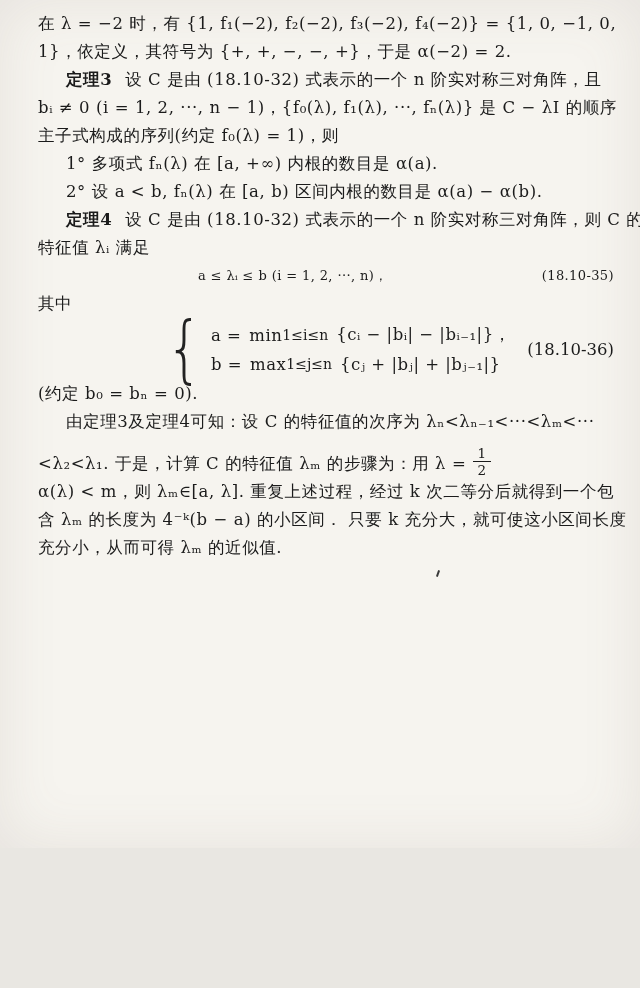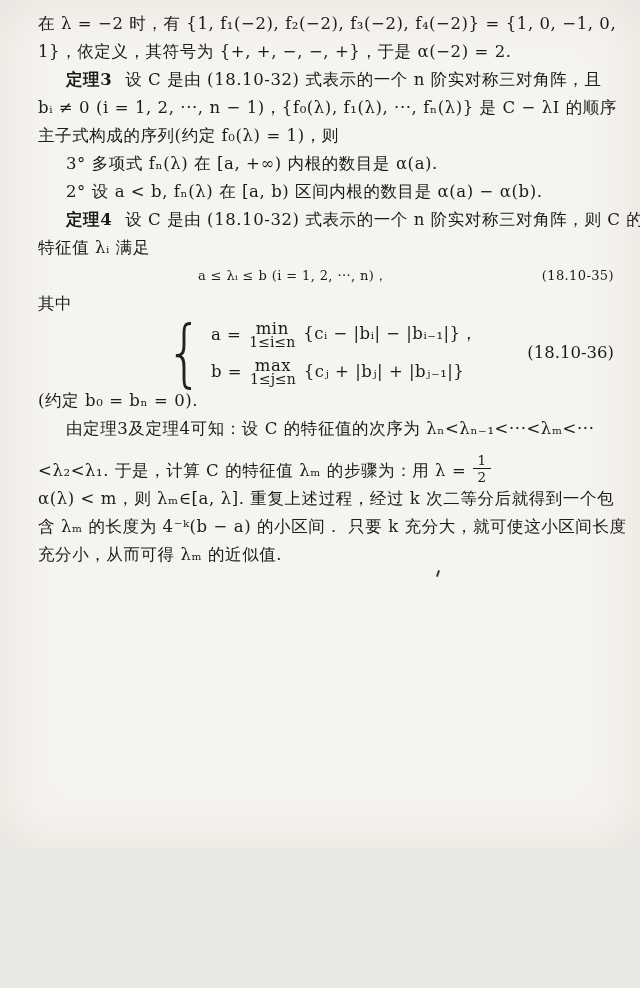--- a/index.html
+++ b/index.html
@@ -63,21 +63,21 @@
     line-height: 1;
     transform: scaleY(1.25);
     margin-right: 8px;
     color: #222;
   }
   .eq36-lines { display: flex; flex-direction: column; gap: 9px; }
   .eq36-line { display: flex; align-items: center; letter-spacing: 0.03em; }
   .eq36-line .lhs { margin-right: 8px; }
   .limop {
     display: inline-flex;
-    flex-direction: column;
+    flex-direction: row;
     align-items: center;
     margin-right: 8px;
   }
   .limop .op { line-height: 17px; }
   .limop .lim {
     font-size: 14px;
     line-height: 11px;
     letter-spacing: 0;
   }
   
@@ -121,21 +121,21 @@
   <div class="text-block">
 
     <div class="line">在 λ = −2 时，有 {1, f₁(−2), f₂(−2), f₃(−2), f₄(−2)} = {1, 0, −1, 0,</div>
     <div class="line">1}，依定义，其符号为 {+, +, −, −, +}，于是 α(−2) = 2.</div>
 
     <div class="line indent">
       <span class="thm-label">定理3</span><span>设 C 是由 (18.10-32) 式表示的一个 n 阶实对称三对角阵，且</span>
     </div>
     <div class="line">bᵢ ≠ 0 (i = 1, 2, ···, n − 1)，{f₀(λ), f₁(λ), ···, fₙ(λ)} 是 C − λI 的顺序</div>
     <div class="line">主子式构成的序列(约定 f₀(λ) = 1)，则</div>
-    <div class="line indent">3°  多项式 fₙ(λ) 在 [a, +∞) 内根的数目是 α(a).</div>
+    <div class="line indent">1°  多项式 fₙ(λ) 在 [a, +∞) 内根的数目是 α(a).</div>
     <div class="line indent">2°  设 a &lt; b, fₙ(λ) 在 [a, b) 区间内根的数目是 α(a) − α(b).</div>
 
     <div class="line indent">
       <span class="thm-label">定理4</span><span>设 C 是由 (18.10-32) 式表示的一个 n 阶实对称三对角阵，则 C 的</span>
     </div>
     <div class="line">特征值 λᵢ 满足</div>
 
     <div class="eq-row">
       <span class="eq35-body">a ≤ λᵢ ≤ b  (i = 1, 2, ···, n)，</span>
       <span class="eq-tag">(18.10-35)</span>

